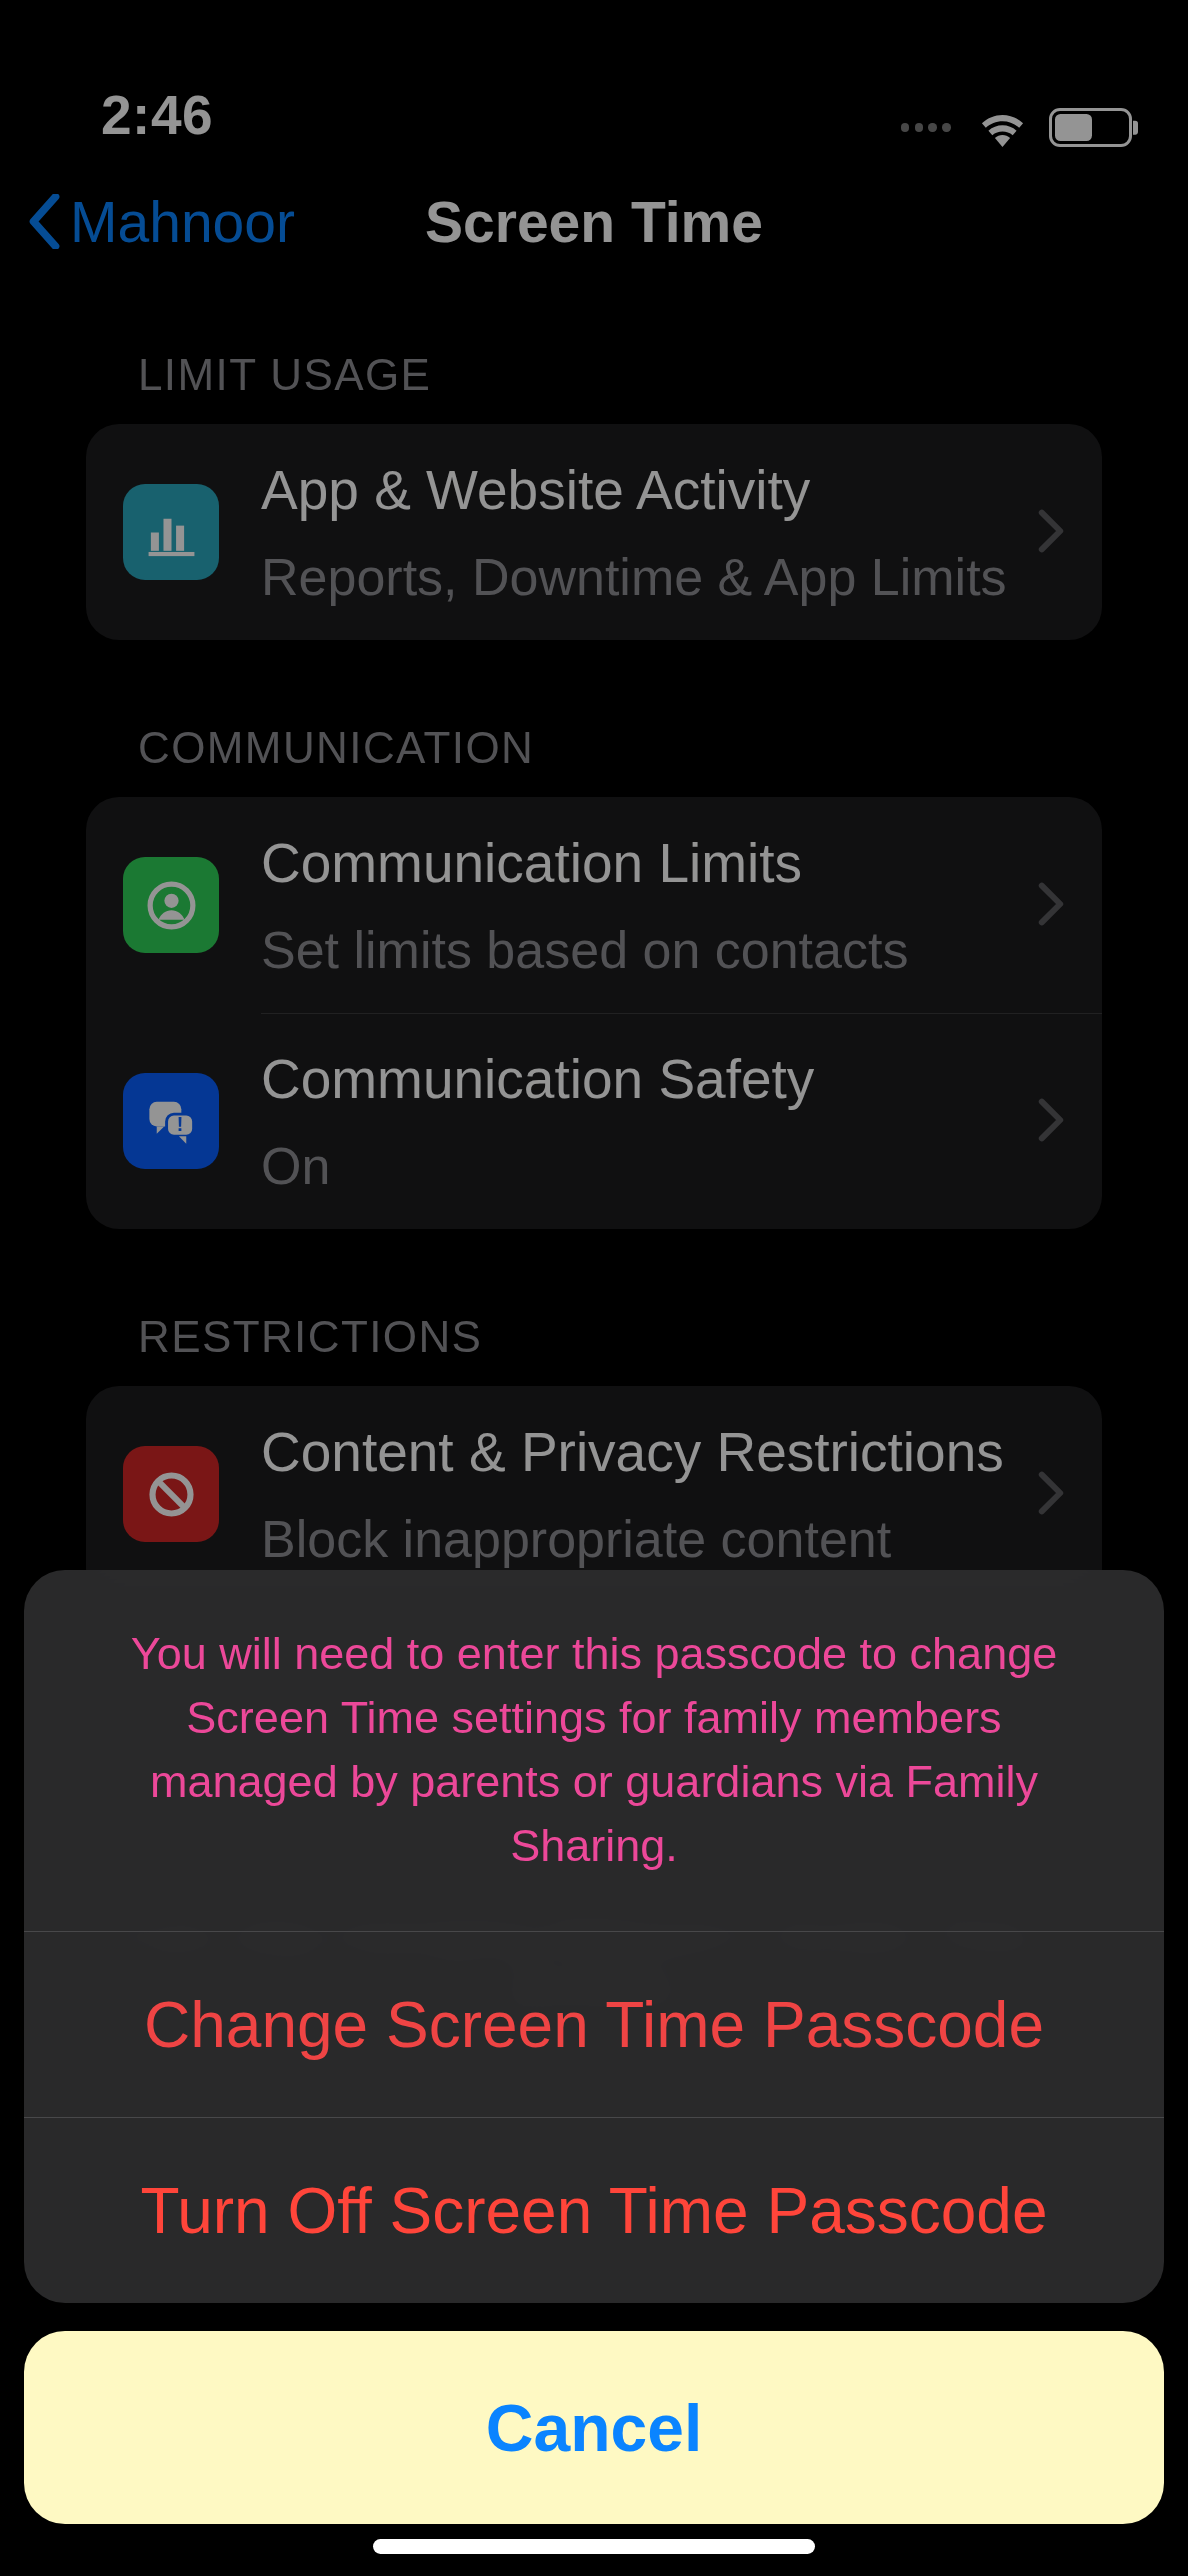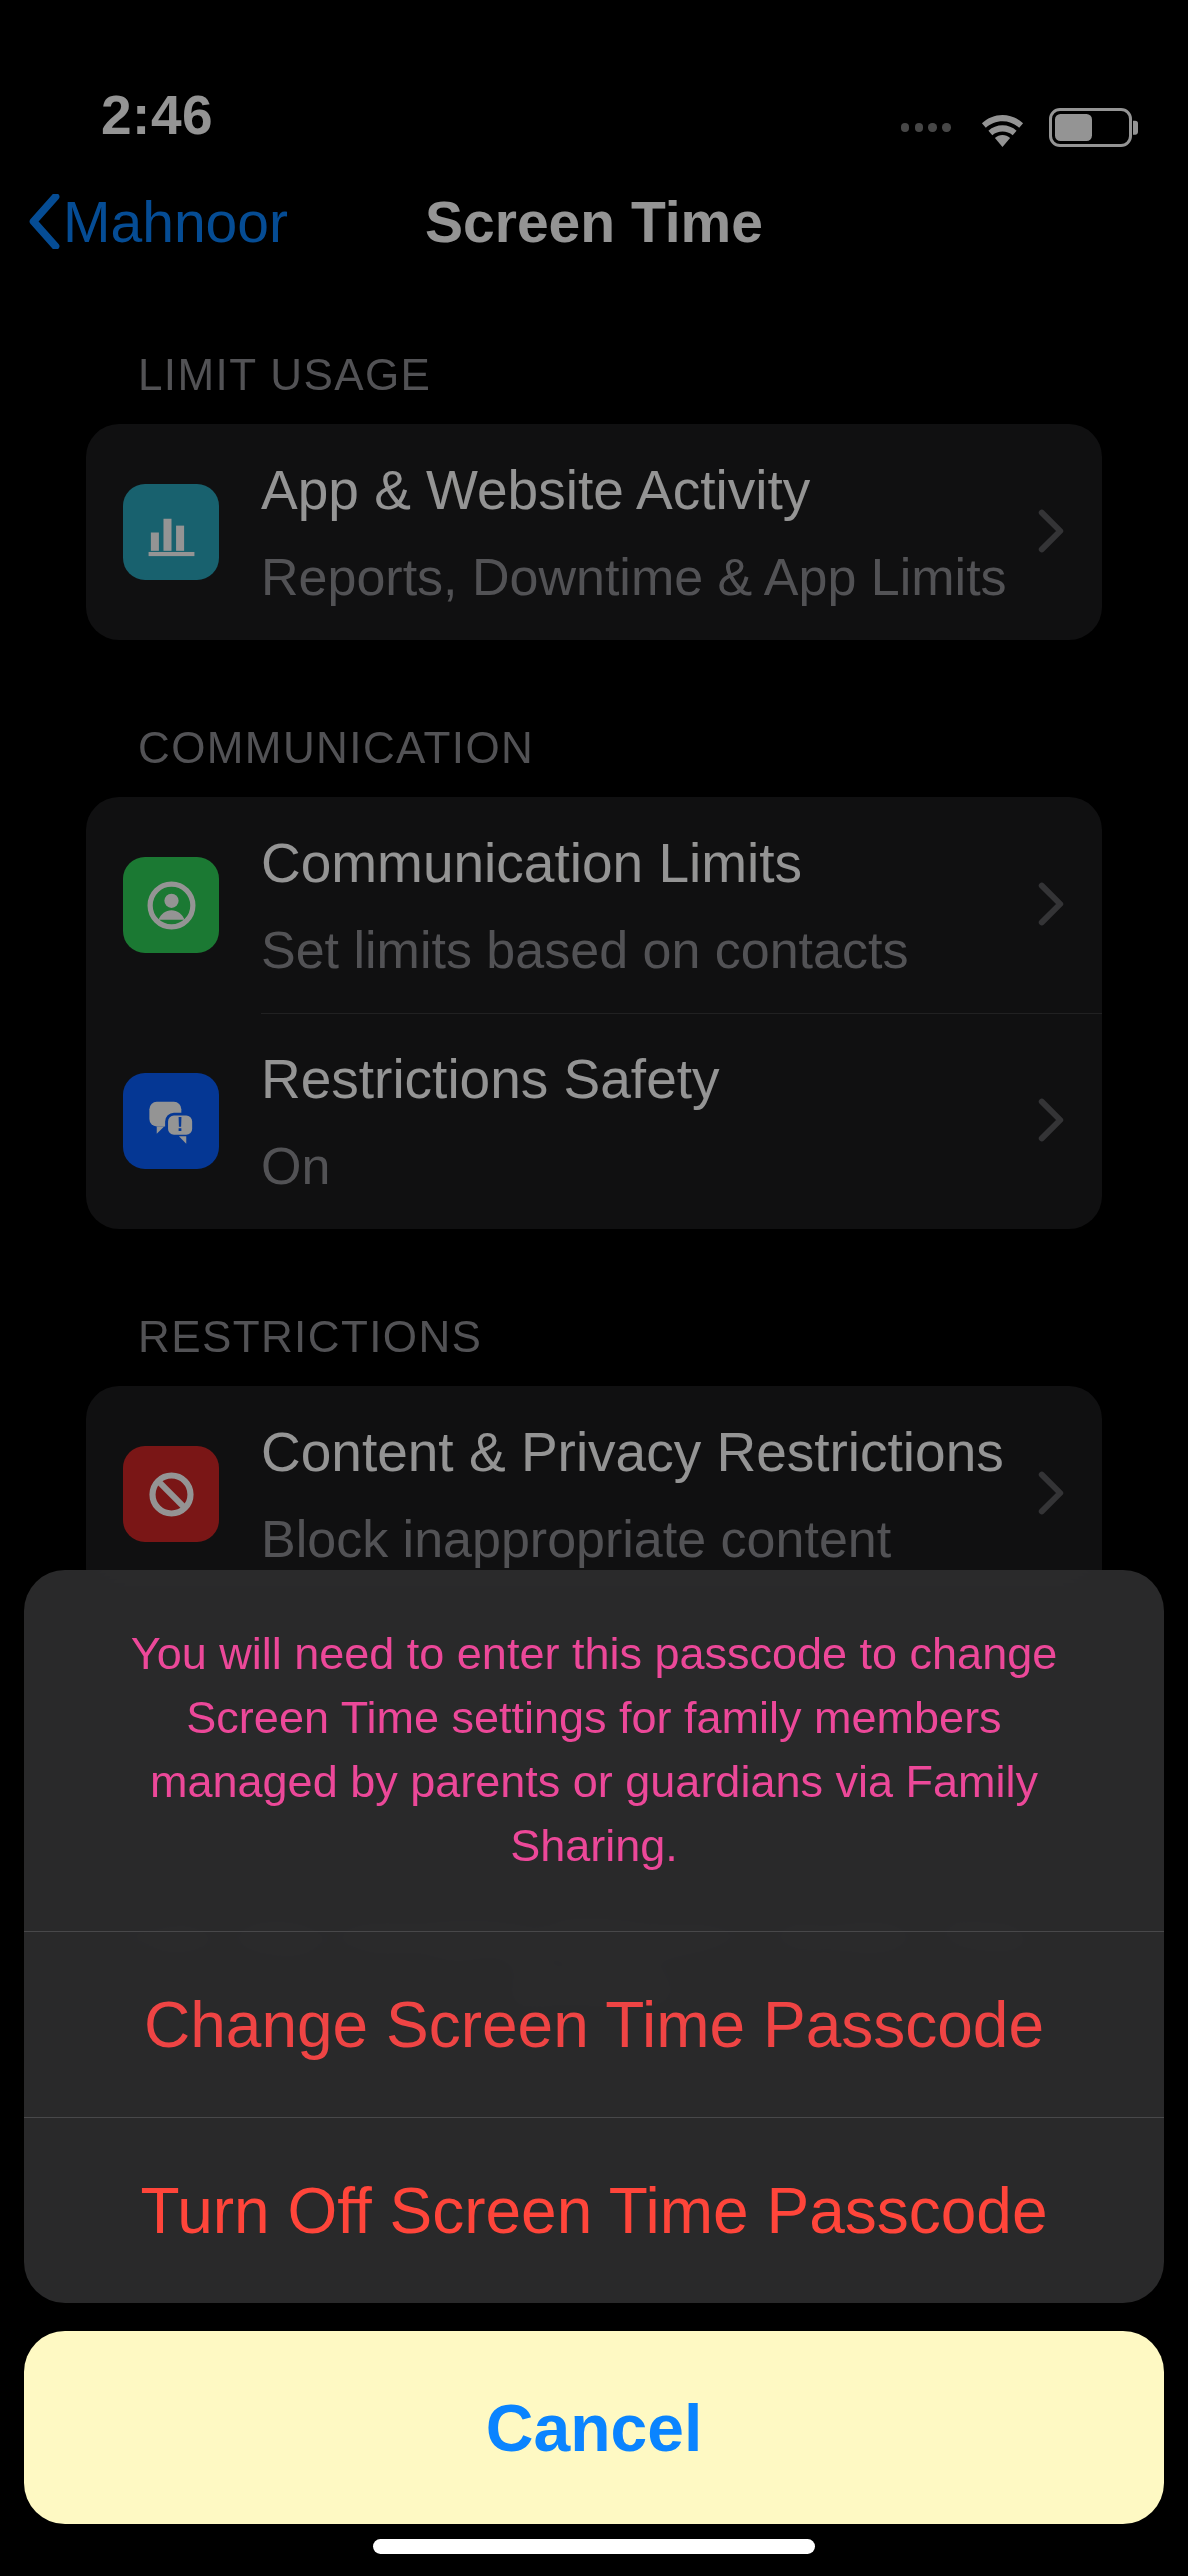--- a/index.html
+++ b/index.html
@@ -93,21 +93,21 @@
   }
   .nav-title {
     font-size: 57px;
     font-weight: 600;
   }
   .nav-back {
     position: absolute;
     left: 28px;
     display: flex;
     align-items: center;
-    gap: 2px;
+    gap: 9px;
     color: #0a84ff;
     font-size: 57px;
     font-weight: 400;
   }
   .nav-back svg { display: block; }
 
   
   .content {
     position: absolute;
     top: 304px;
@@ -350,21 +350,21 @@
         <div class="icon-box bg-comm-safety">
           <svg width="59" height="59" viewBox="0 0 24 24">
             <rect x="3" y="4" width="13" height="10" rx="3" fill="#fff"></rect>
             <path d="M6 14 L6 17 L9 14 Z" fill="#fff"></path>
             <rect x="10" y="9" width="11" height="9" rx="3" fill="#fff" stroke="#0a60ff" stroke-width="1.2"></rect>
             <path d="M18 18 L18 21 L15 18 Z" fill="#fff"></path>
             <text x="15.5" y="16" font-size="8" font-weight="bold" fill="#0a60ff" text-anchor="middle">!</text>
           </svg>
         </div>
         <div class="labels">
-          <div class="title">Restrictions Safety</div>
+          <div class="title">Communication Safety</div>
           <div class="subtitle">On</div>
         </div>
         <div class="chev">
           <svg width="28" height="46" viewBox="0 0 12 20">
               <polyline points="2,2 10,10 2,18" fill="none" stroke="currentColor" stroke-width="2.6" stroke-linecap="round" stroke-linejoin="round"></polyline>
             </svg>
         </div>
       </div>
 
     </div>

